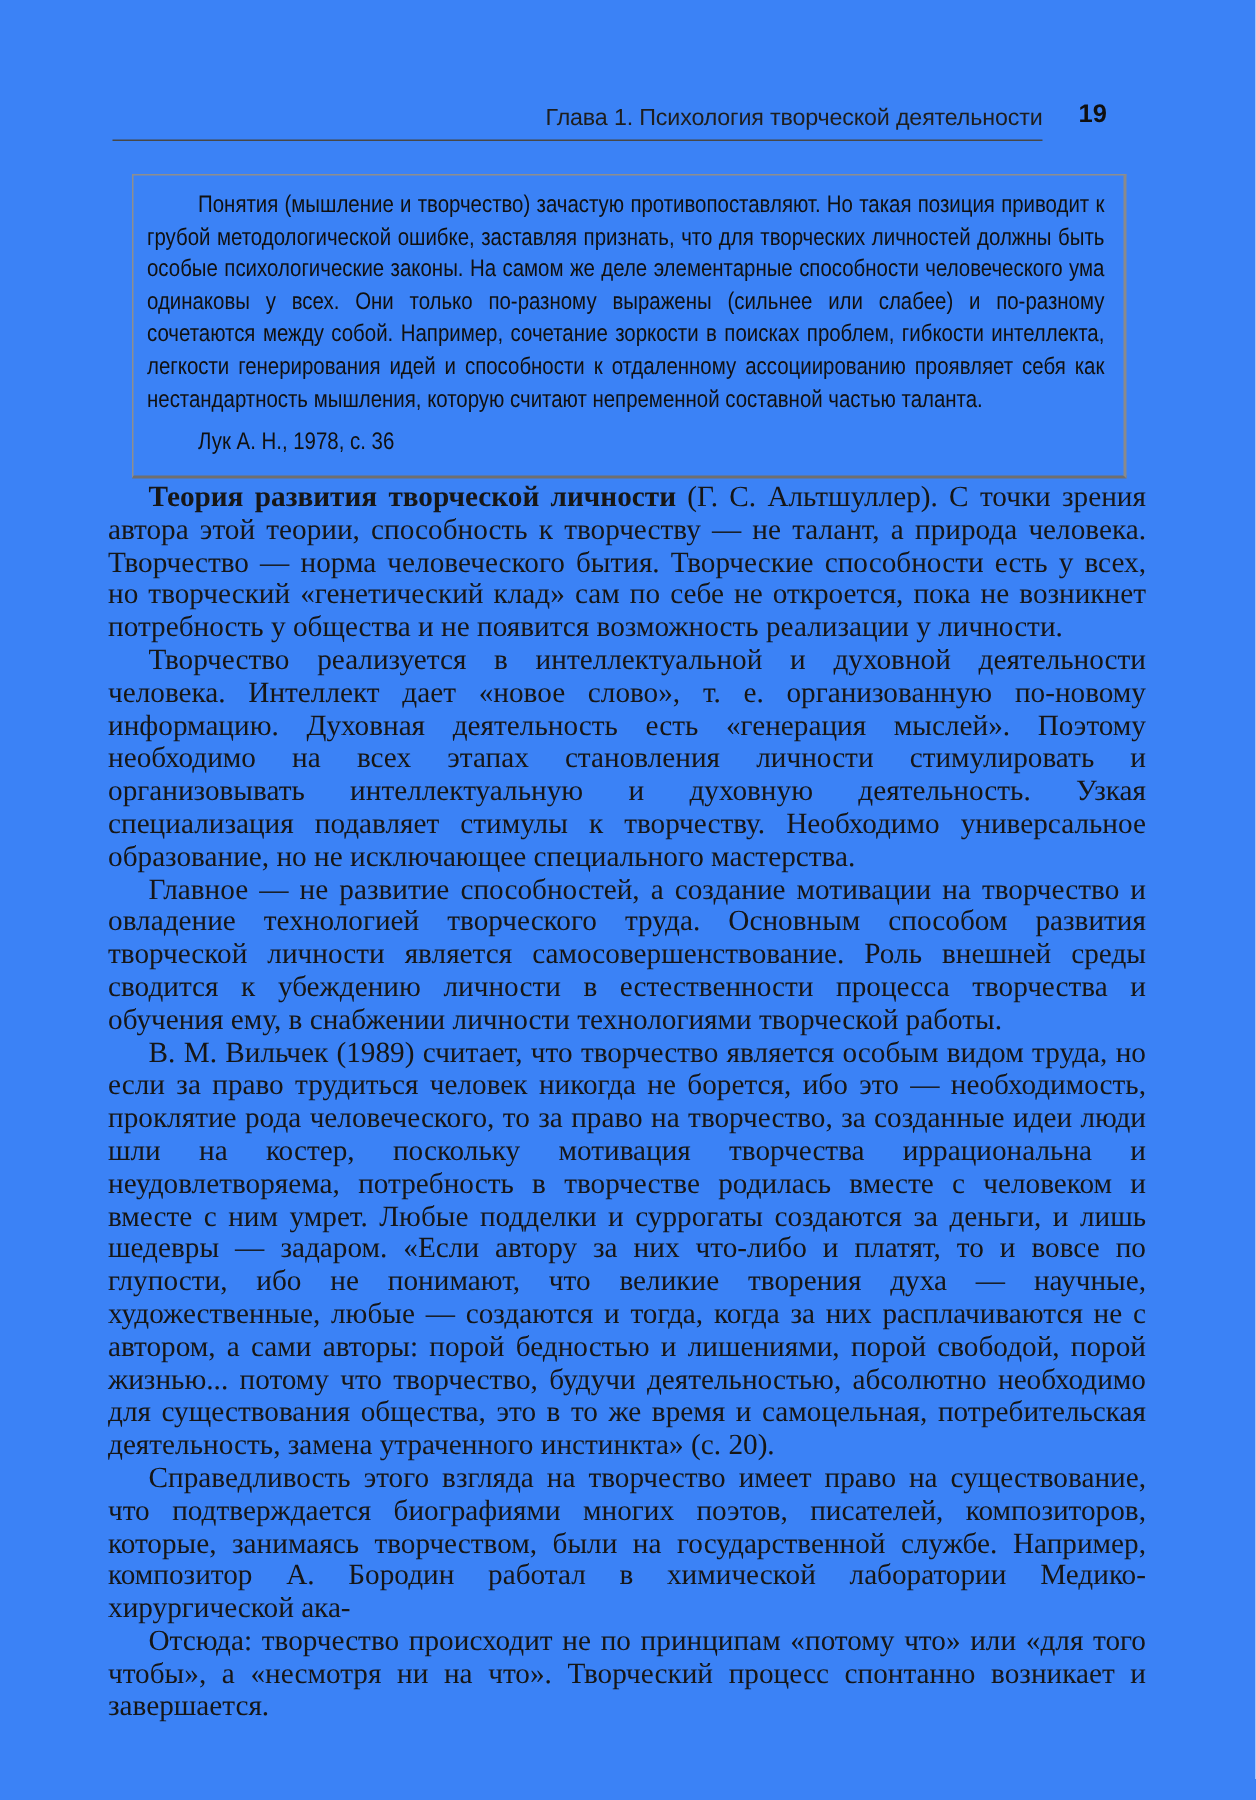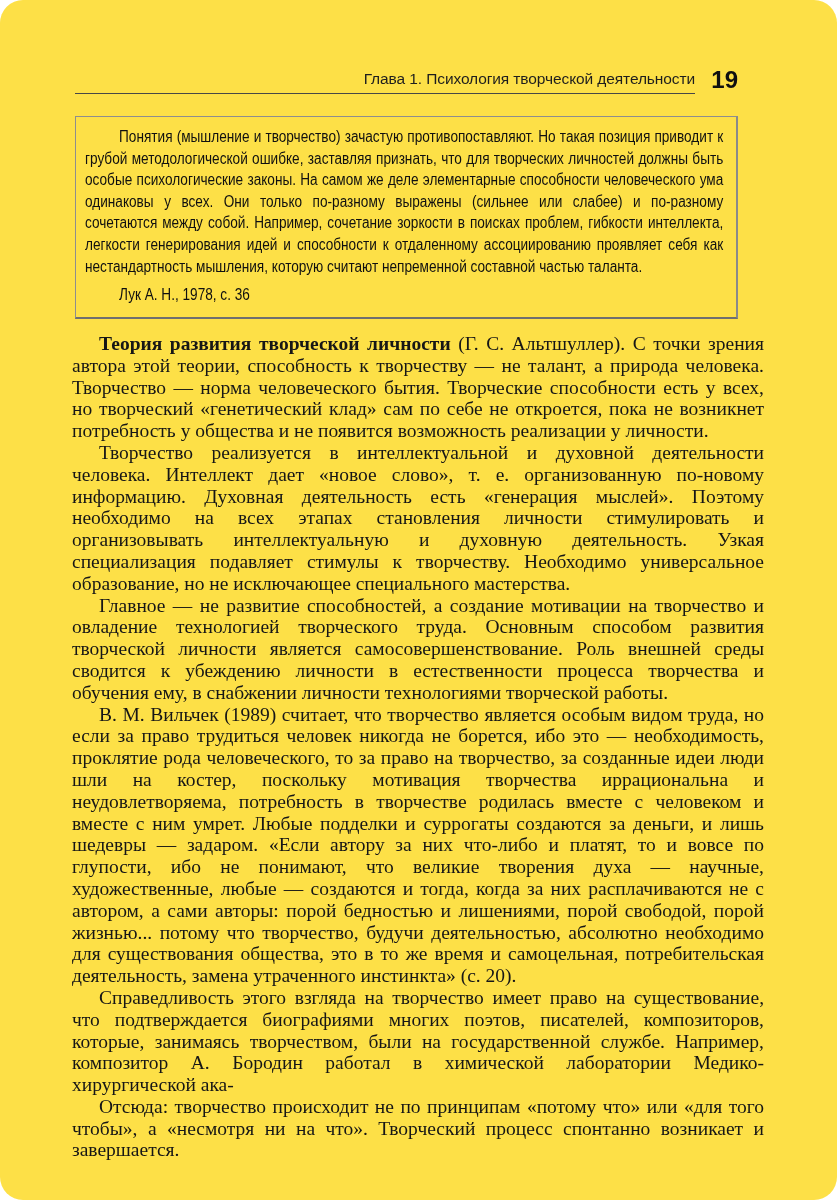--- a/index.html
+++ b/index.html
@@ -1,23 +1,22 @@
 <!DOCTYPE html>
 <html lang="ru"><head>
 <meta charset="utf-8">
 <style>
   html, body { margin: 0; padding: 0; background: #ffffff; }
   .page {
     position: relative;
     width: 837px;
     height: 1200px;
-    background: #fde047;
+    background: #3b82f6;
     overflow: hidden;
     color: #141414;
-    border-radius: 23px;
   }
 
   
   .running-head {
     position: absolute;
     left: 75px;
     top: 70px;
     width: 620px;
     font-family: "Liberation Sans", sans-serif;
     font-size: 15.5px;
@@ -28,29 +27,29 @@
     border-bottom: 1.5px solid #474747;
     white-space: nowrap;
   }
   .page-num {
     position: absolute;
     left: 698px;
     top: 66px;
     width: 40px;
     text-align: right;
     font-family: "Liberation Sans", sans-serif;
-    font-size: 24px;
+    font-size: 17px;
     font-weight: 700;
     color: #101010;
   }
 
   
   .quote-box {
     position: absolute;
-    left: 75px;
+    left: 88px;
     top: 116px;
     width: 663px;
     box-sizing: border-box;
     border: 1px solid #8e8e8e;
     border-right: 2px solid #8a8a8a;
     border-bottom: 2px solid #6f6f6f;
     padding: 9px 13px 11px 9px;
     overflow: hidden;
   }
   .quote-inner {
@@ -69,21 +68,21 @@
   }
   .quote-cite {
     margin: 7px 0 0 0;
     text-indent: 40px;
   }
 
   
   .body-text {
     position: absolute;
     left: 72px;
-    top: 333px;
+    top: 321px;
     width: 692px;
     font-family: "Liberation Serif", serif;
     font-size: 19.5px;
     line-height: 21.8px;
     color: #161616;
     text-align: justify;
   }
   .body-text p { margin: 0; text-indent: 27px; }
   .lead-bold { font-weight: 700; }
 </style>

